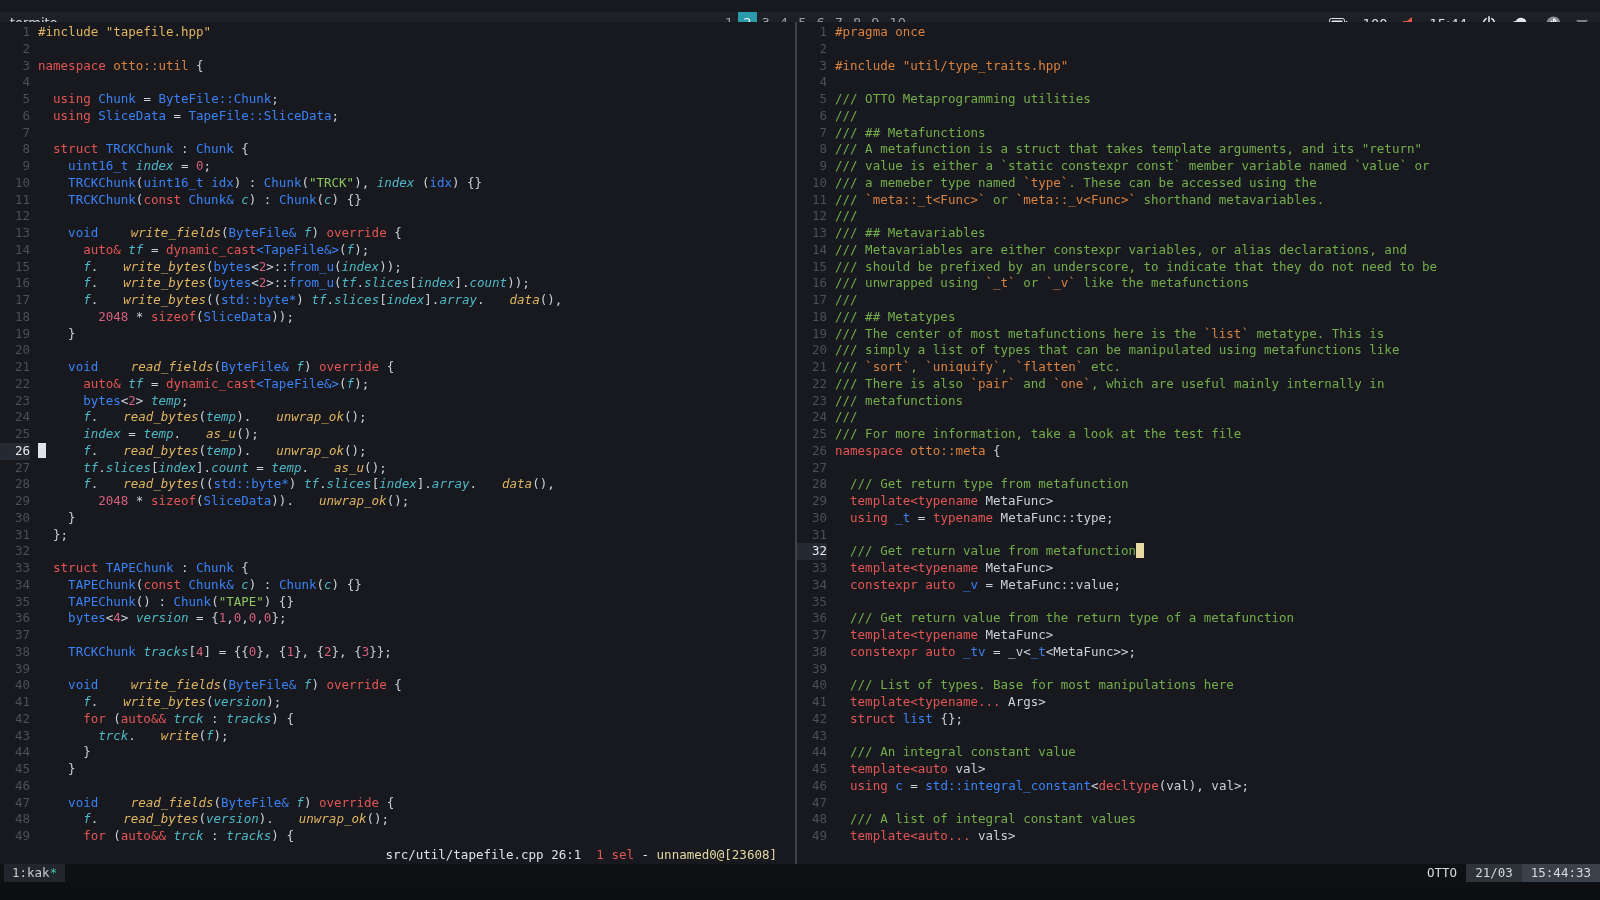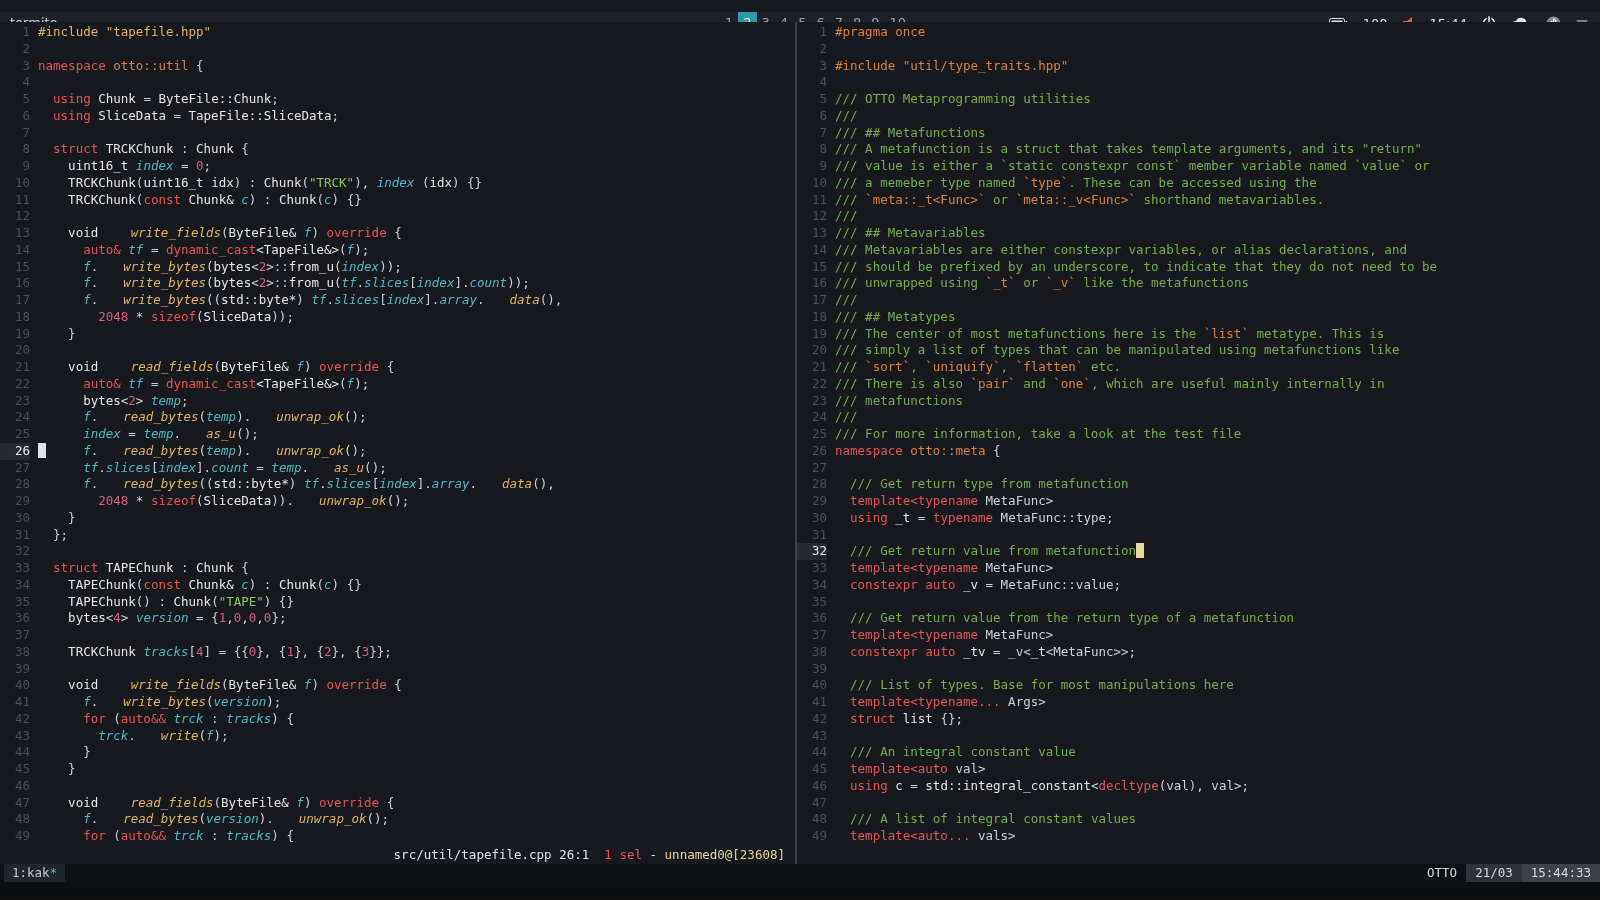--- a/index.html
+++ b/index.html
@@ -24,34 +24,34 @@
   .pane.left { width:795px; }
   .divider { width:2px; height:842px; background:#3e434b; }
   .pane.right { width:803px; }
   .code { flex:1; padding-top:2px; overflow:hidden; font-size:12.5px; line-height:16.75px; white-space:pre; }
   .cl { display:flex; height:16.75px; }
   .ln { width:30px; text-align:right; color:#4a4f58; flex:0 0 30px; }
   .ln.act { color:#e8eaed; background:#242932; }
   .ct { padding-left:8px; color:#ccd1d8; }
 
   .tk-k  { color:#e35555; }
-  .tk-t  { color:#e5e5e5; }
+  .tk-t  { color:#3b82f6; }
   .tk-v  { color:#4fb8c6; font-style:italic; }
   .tk-f  { color:#e0b561; font-style:italic;margin-left:25px; }
   .tk-s  { color:#8ec65f; }
   .tk-n  { color:#d4617f; }
   .tk-c  { color:#74ad4c; }
   .tk-ci { color:#d9823f; }
   .tk-o  { color:#d9823f;margin-top:48px; }
   .tk-y  { color:#e0b561; }
   .tk-p  { color:#ccd1d8; }
   .tk-cur  { background:#dfe2e7; color:#17191e; }
   .tk-cur2 { background:#e6d9a2; color:#17191e; }
 
-  .modeline { height:18px; line-height:18px; font-size:12.5px; text-align:right; padding-right:10px;
+  .modeline { height:18px; line-height:18px; font-size:12.5px; text-align:right; padding-right:18px;
               white-space:pre; background:#17191e; }
   .ml-main { color:#dfe2e7; }
   .ml-sel  { color:#e05555; }
   .ml-buf  { color:#e5d7a3; }
 
   
   .tmuxbar { position:absolute; left:0; top:864px; width:1600px; height:18px; background:#0e1013;
              display:flex; align-items:flex-start; font-size:12.5px; line-height:18px; }
   .tm-left { margin-left:4px; background:#22262c; padding:0 8px; height:18px; }
   .tm-session { color:#c3c9d0; }

